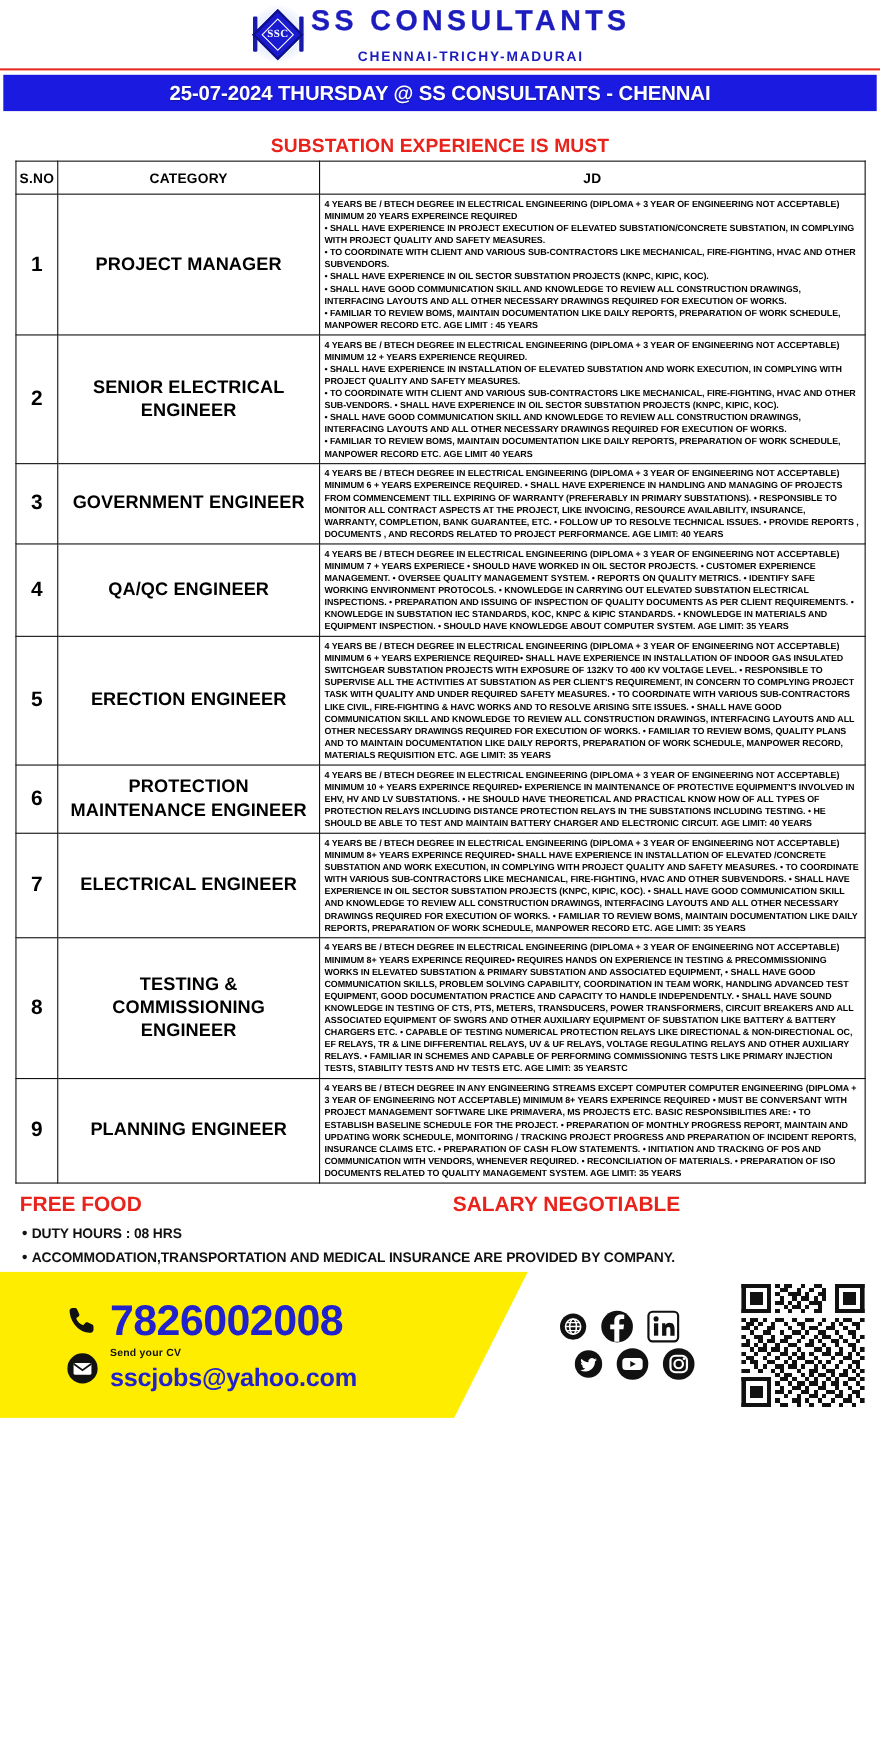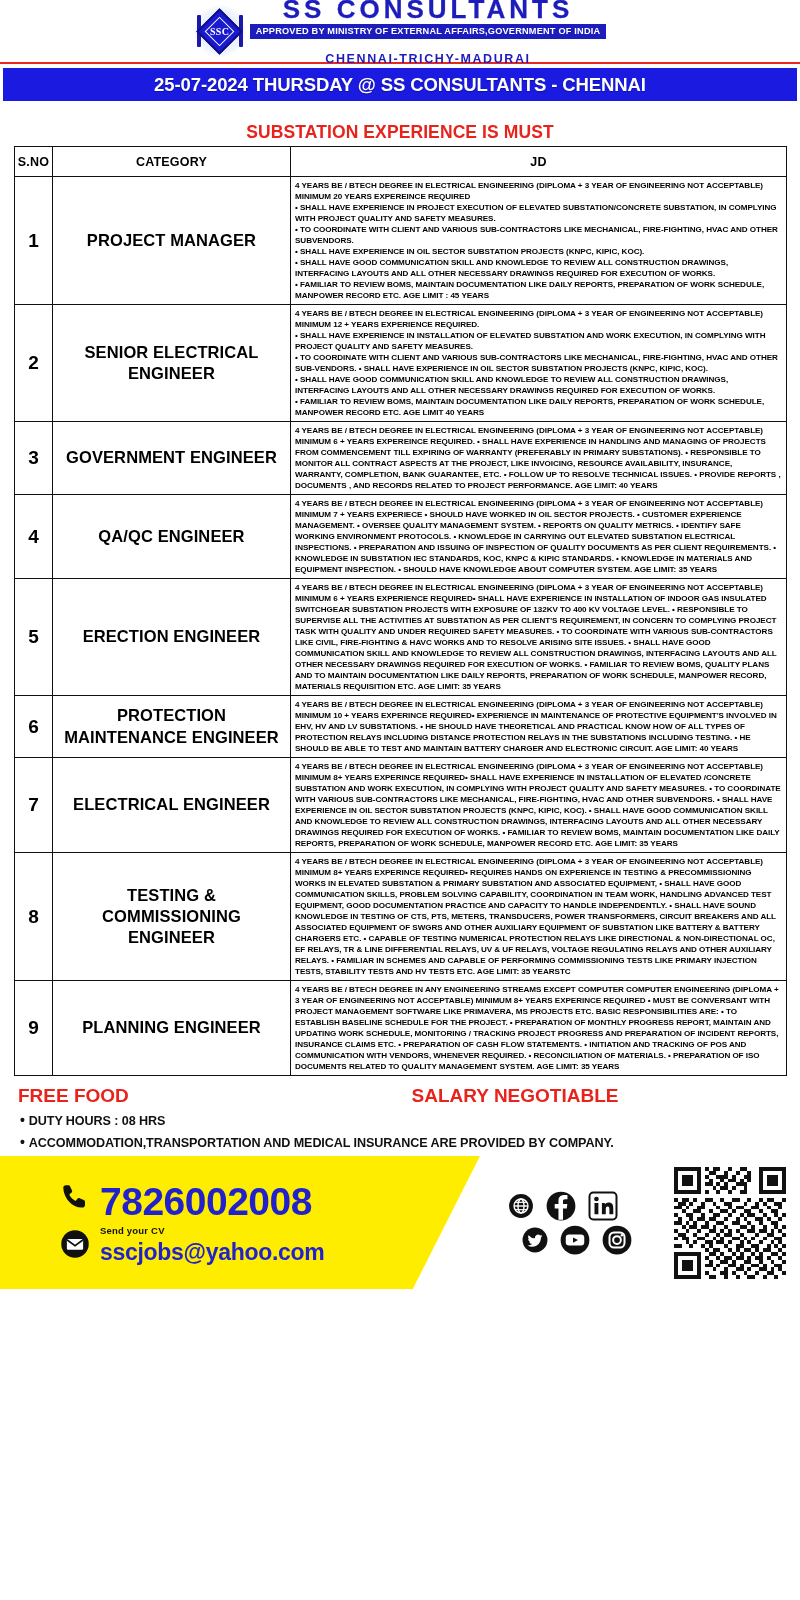--- a/index.html
+++ b/index.html
@@ -231,21 +231,21 @@
     position: relative;
     display: flex; align-items: center;
     height: 100%;
   }
   .contact-left {
     width: 470px;
     padding-left: 60px;
     display: flex; flex-direction: column; justify-content: center;
     gap: 2px;
   }
-  .phone-row { display: flex; align-items: flex-start; gap: 10px; }
+  .phone-row { display: flex; align-items: center; gap: 10px; }
   .phone-num {
     color: #2222cc; font-size: 39px; font-weight: bold;
     letter-spacing: -0.5px; line-height: 1;
   }
   .email-block { display: flex; align-items: center; gap: 10px; margin-top: 2px; }
   .email-texts { display: flex; flex-direction: column; }
   .sendcv { font-size: 9.5px; font-weight: bold; color: #111; letter-spacing: 0.2px; margin-bottom: 5px; }
   .email-addr { color: #2222cc; font-size: 23px; font-weight: bold; letter-spacing: -0.3px; line-height: 1; }
 
   .contact-right {
@@ -273,21 +273,20 @@
         <div class="glow"></div>
         <div class="bar-l"></div>
         <div class="bar-r"></div>
         <div class="diamond">
           <div class="inner"></div>
           <span>SSC</span>
         </div>
       </div>
       <div class="logo-text">
         <div class="logo-title">SS CONSULTANTS</div>
-        <div class="logo-approved">APPROVED BY MINISTRY OF EXTERNAL AFFAIRS,GOVERNMENT OF INDIA</div>
         <div class="logo-cities">CHENNAI-TRICHY-MADURAI</div>
       </div>
     </div>
   </div>
   <div class="red-rule"></div>
 
 
   <div class="date-bar">
     <span>25-07-2024 THURSDAY @ SS CONSULTANTS - CHENNAI</span>
   </div>

